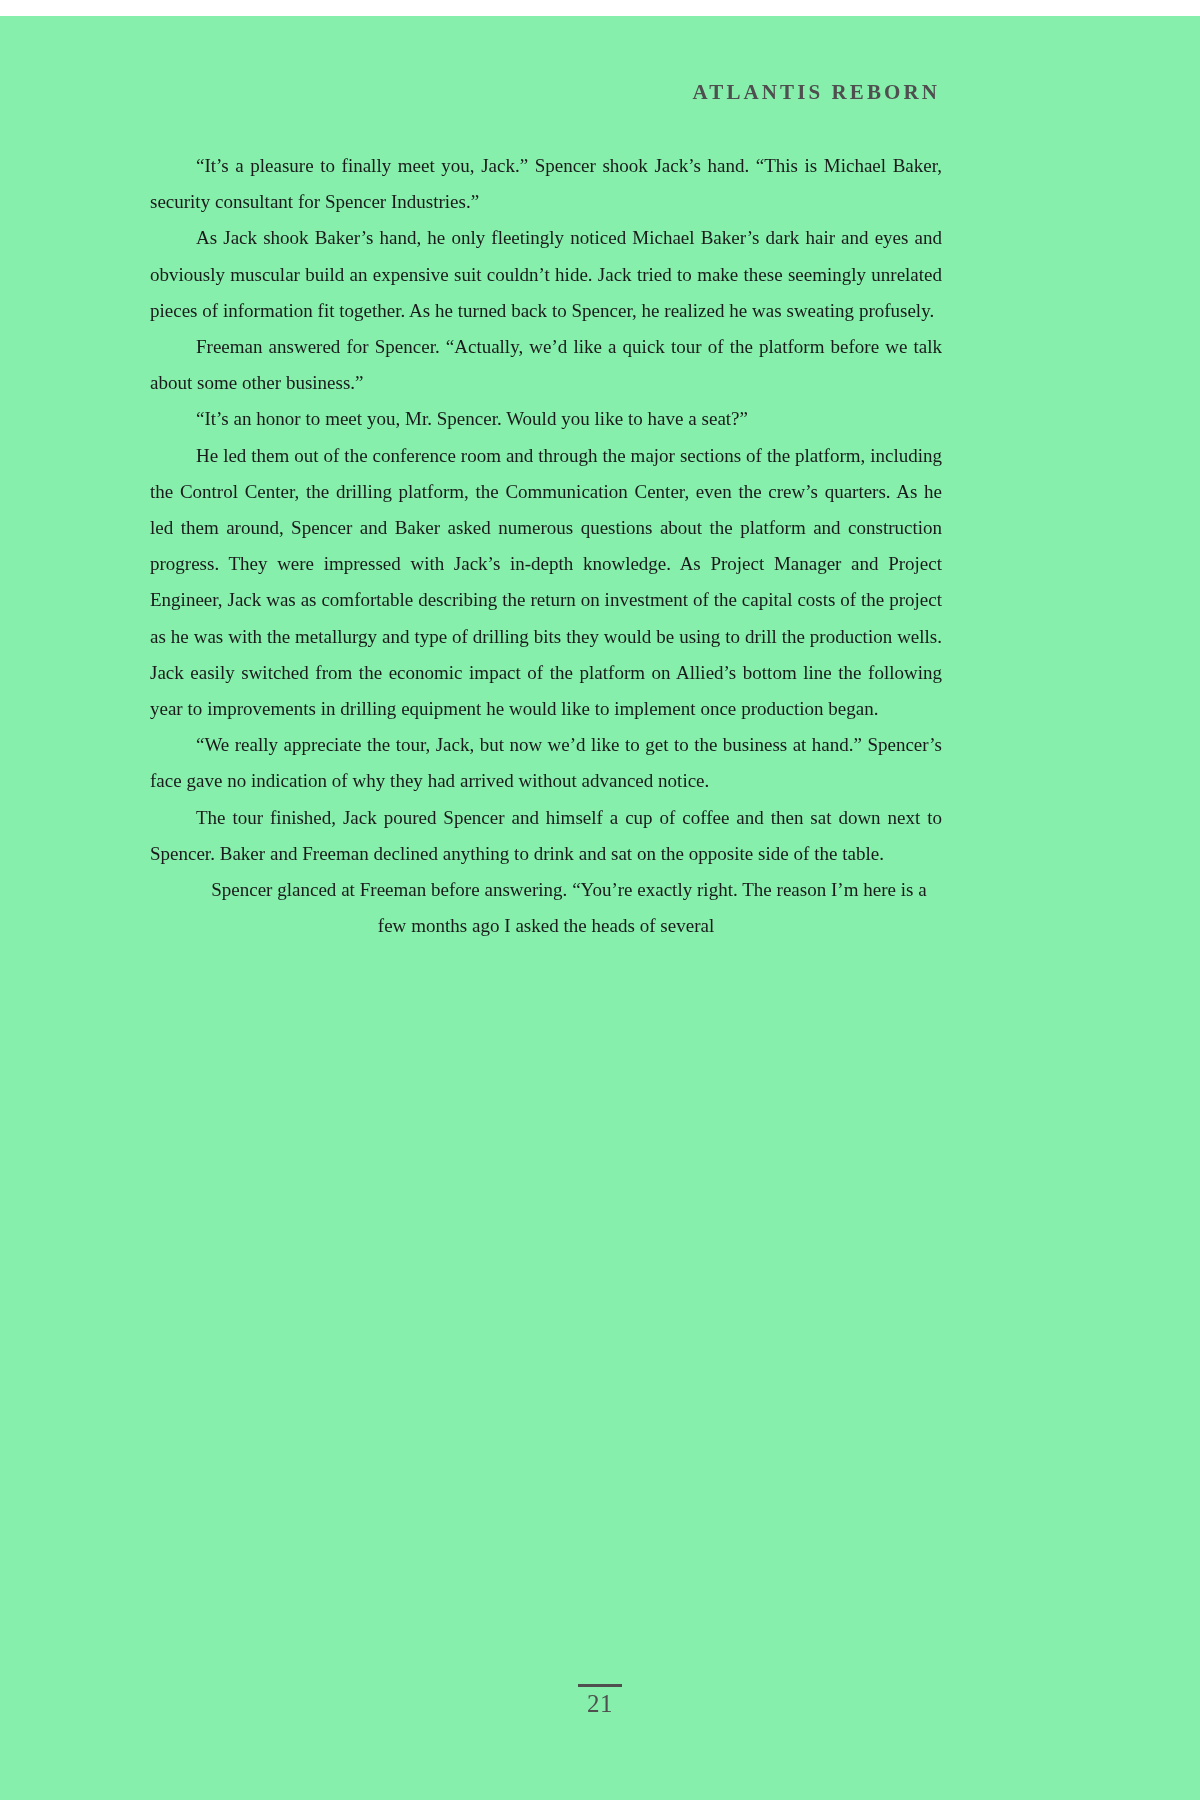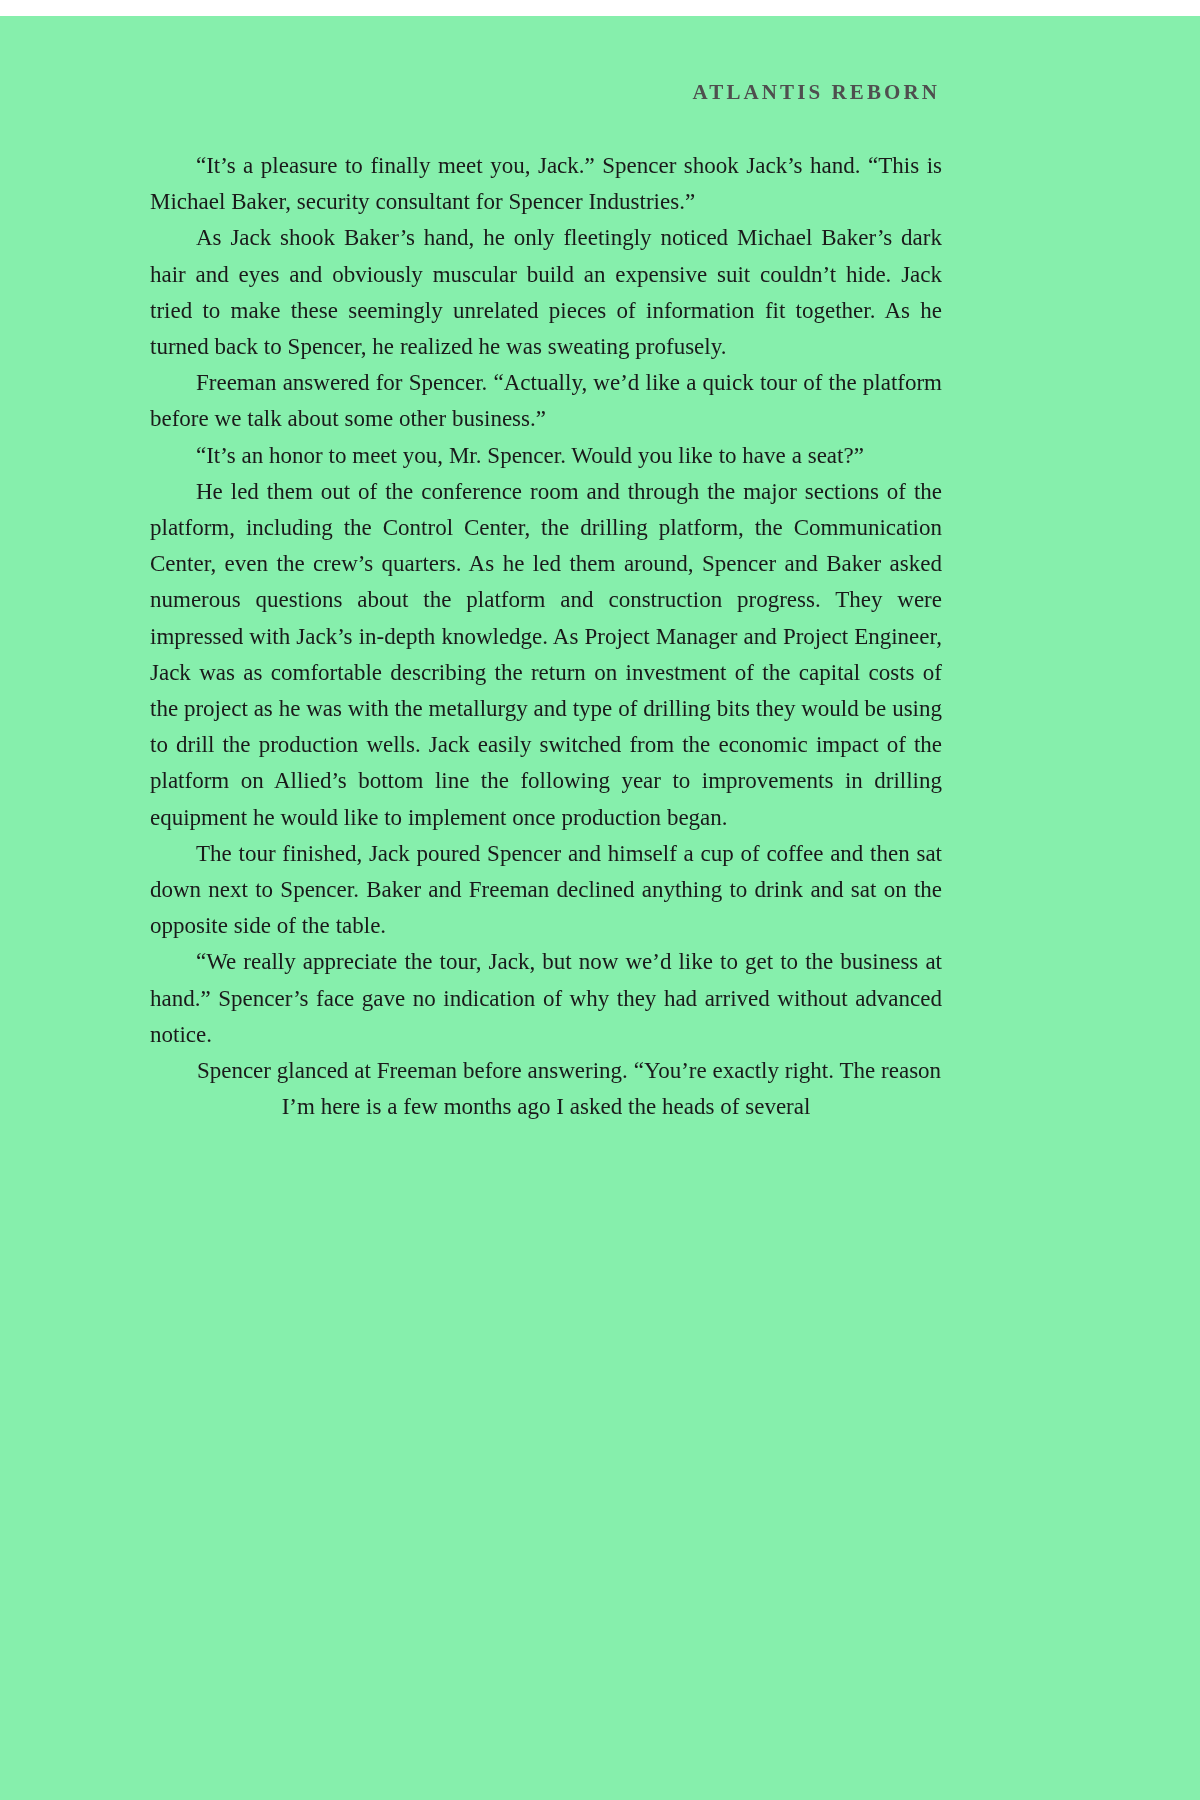--- a/index.html
+++ b/index.html
@@ -47,21 +47,21 @@
     position: absolute;
     top: 132px;
     left: 150px;
     width: 792px;
   }
 
   .text-block p {
     margin: 0;
     text-align: justify;
     text-justify: inter-word;
-    font-size: 23px;
+    font-size: 19px;
     line-height: 36.2px;
     text-indent: 46px;
     hyphens: none;
     -webkit-hyphens: none;
     word-spacing: 0.1px;
   }
 
   .text-block p:last-child {
     text-align: center;
   }
@@ -94,19 +94,23 @@
 <div class="page">
 
   <div class="running-header">ATLANTIS REBORN</div>
 
   <div class="text-block">
     <p>“It’s a pleasure to finally meet you, Jack.” Spencer shook Jack’s hand. “This is Michael Baker, security consultant for Spencer Industries.”</p>
     <p>As Jack shook Baker’s hand, he only fleetingly noticed Michael Baker’s dark hair and eyes and obviously muscular build an expensive suit couldn’t hide. Jack tried to make these seemingly unrelated pieces of information fit together. As he turned back to Spencer, he realized he was sweating profusely.</p>
     <p>Freeman answered for Spencer. “Actually, we’d like a quick tour of the platform before we talk about some other business.”</p>
     <p>“It’s an honor to meet you, Mr. Spencer. Would you like to have a seat?”</p>
     <p>He led them out of the conference room and through the major sections of the platform, including the Control Center, the drilling platform, the Communication Center, even the crew’s quarters. As he led them around, Spencer and Baker asked numerous questions about the platform and construction progress. They were impressed with Jack’s in-depth knowledge. As Project Manager and Project Engineer, Jack was as comfortable describing the return on investment of the capital costs of the project as he was with the metallurgy and type of drilling bits they would be using to drill the production wells. Jack easily switched from the economic impact of the platform on Allied’s bottom line the following year to improvements in drilling equipment he would like to implement once production began.</p>
+    <p>“We really appreciate the tour, Jack, but now we’d like to get to the business at hand.” Spencer’s face gave no indication of why they had arrived without advanced notice.</p>
     <p>The tour finished, Jack poured Spencer and himself a cup of coffee and then sat down next to Spencer. Baker and Freeman declined anything to drink and sat on the opposite side of the table.</p>
-    <p>“We really appreciate the tour, Jack, but now we’d like to get to the business at hand.” Spencer’s face gave no indication of why they had arrived without advanced notice.</p>
     <p>Spencer glanced at Freeman before answering. “You’re exactly right. The reason I’m here is a few months ago I asked the heads of several</p>
   </div>
 
+  <div class="folio">
+    <div class="folio-rule"></div>
+    <div class="folio-number">21</div>
+  </div>
 
 </div>
 
 </body></html>

